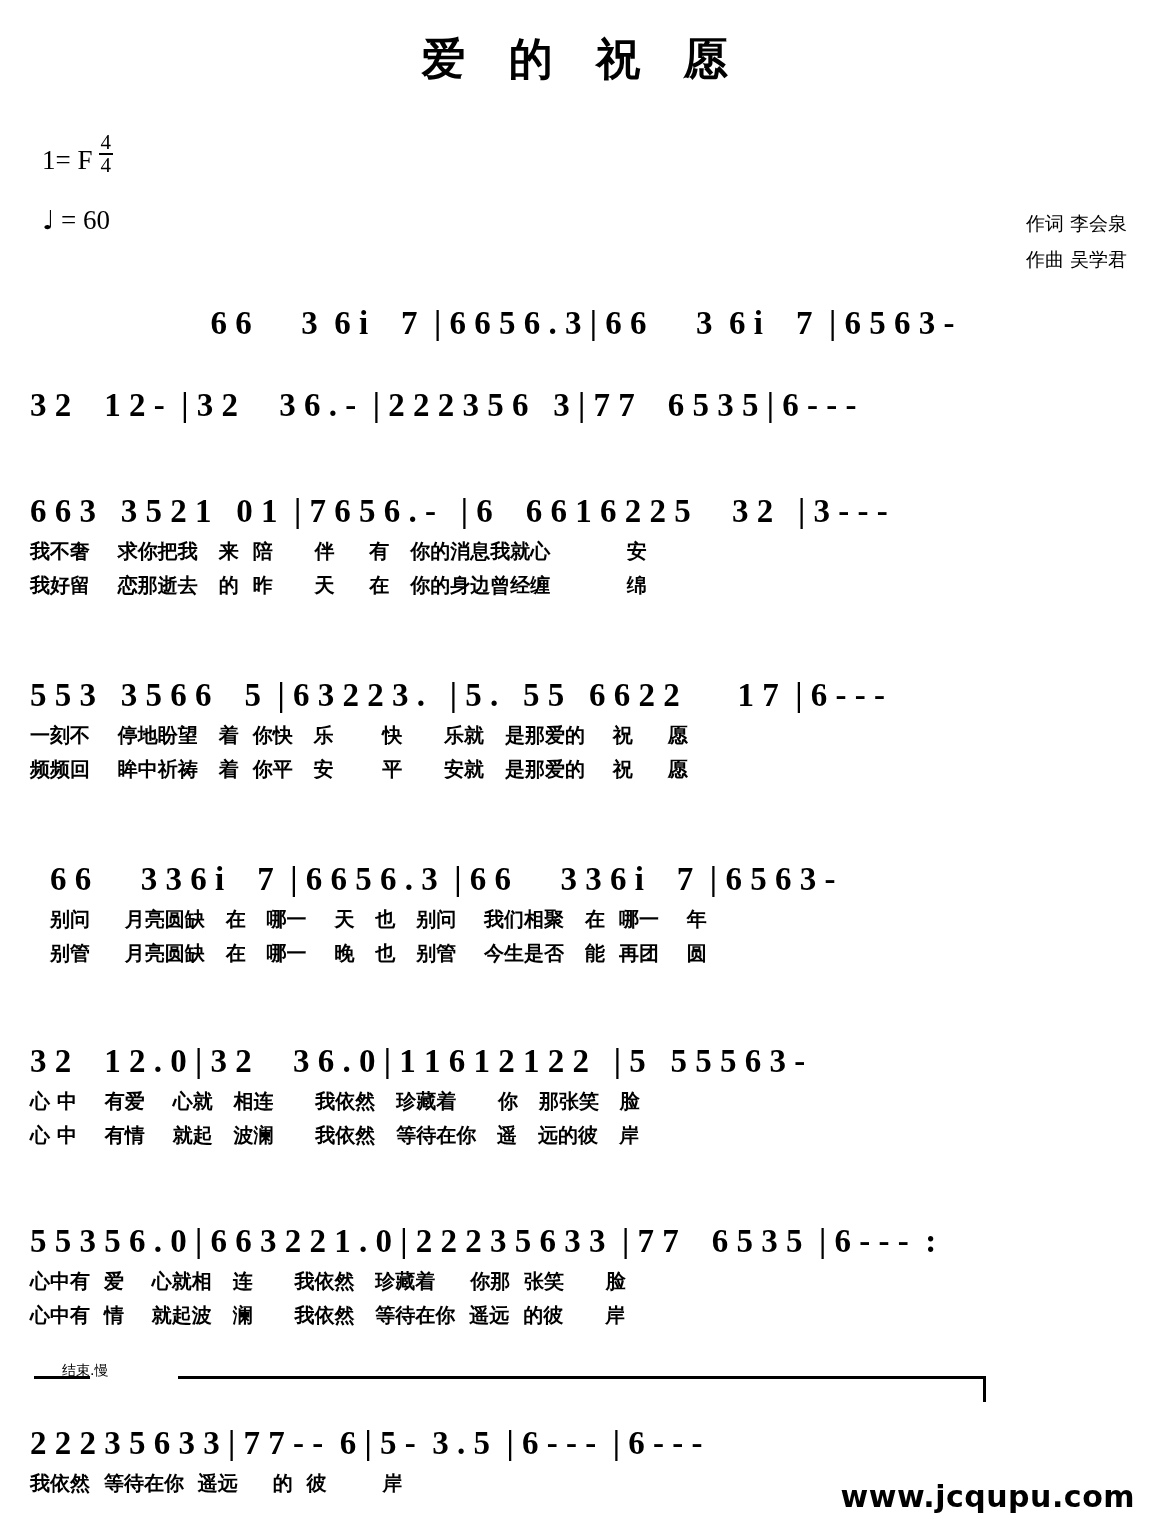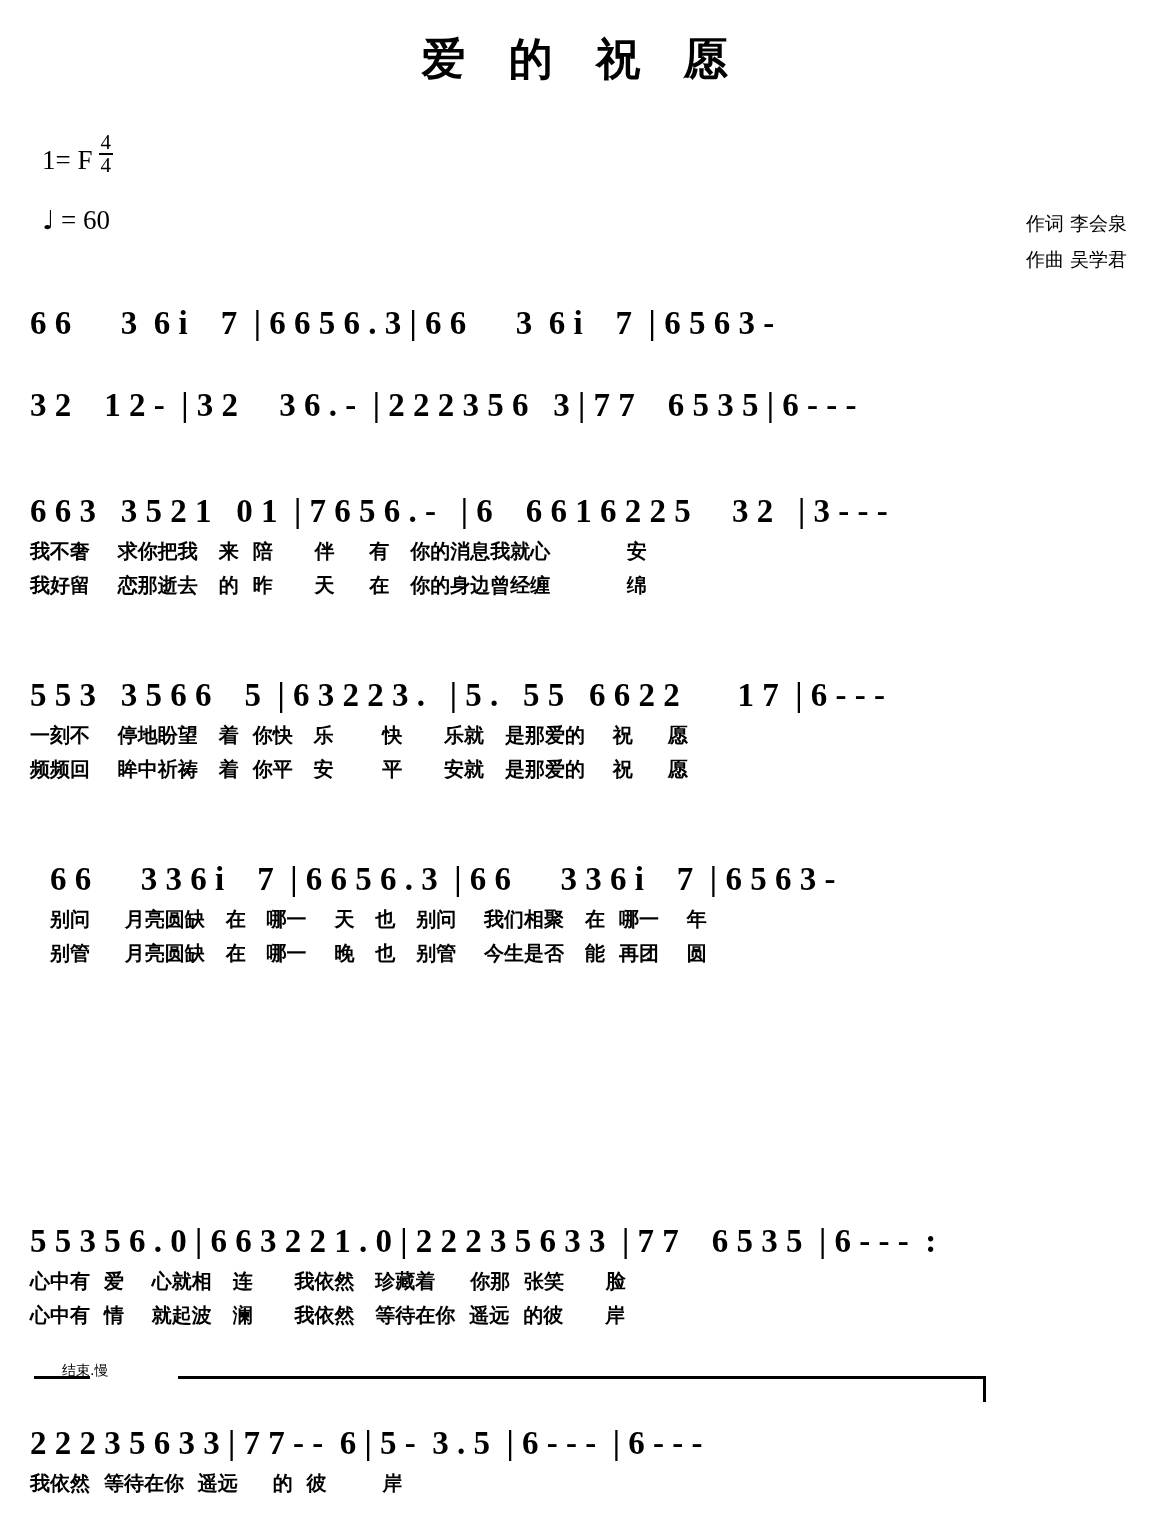--- a/index.html
+++ b/index.html
@@ -134,21 +134,21 @@
   <div class="tempo">
     <span class="notehead">♩</span>
     <span>= 60</span>
   </div>
 
   <div class="credits">
     <div>作词  李会泉</div>
     <div>作曲  吴学君</div>
   </div>
 
-  <div class="system" style="top:300px;">
+  <div class="system" style="top:300px;text-align:center;">
     <div class="notes-row">6 6      3  6 i    7  | 6 6 5 6 . 3 | 6 6      3  6 i    7  | 6 5 6 3 -</div>
   </div>
 
   <div class="system" style="top:382px;">
     <div class="notes-row">3 2    1 2 -  | 3 2     3 6 . -  | 2 2 2 3 5 6   3 | 7 7    6 5 3 5 | 6 - - -</div>
   </div>
 
   <div class="system" style="top:488px;">
     <div class="notes-row">6 6 3   3 5 2 1   0 1  | 7 6 5 6 . -   | 6    6 6 1 6 2 2 5     3 2   | 3 - - -</div>
     <div class="lyric-row">我不奢    求你把我   来  陪      伴     有   你的消息我就心           安</div>
@@ -160,31 +160,37 @@
     <div class="lyric-row">一刻不    停地盼望   着  你快   乐       快      乐就   是那爱的    祝     愿</div>
     <div class="lyric-row">频频回    眸中祈祷   着  你平   安       平      安就   是那爱的    祝     愿</div>
   </div>
 
   <div class="system" style="top:856px;margin-left:20px;">
     <div class="notes-row">6 6      3 3 6 i    7  | 6 6 5 6 . 3  | 6 6      3 3 6 i    7  | 6 5 6 3 -</div>
     <div class="lyric-row">别问     月亮圆缺   在   哪一    天   也   别问    我们相聚   在  哪一    年</div>
     <div class="lyric-row">别管     月亮圆缺   在   哪一    晚   也   别管    今生是否   能  再团    圆</div>
   </div>
 
+  <div class="system" style="top:1038px;">
+    <div class="notes-row">3 2    1 2 . 0 | 3 2     3 6 . 0 | 1 1 6 1 2 1 2 2   | 5   5 5 5 6 3 -</div>
+    <div class="lyric-row">心 中    有爱    心就   相连      我依然   珍藏着      你   那张笑   脸</div>
+    <div class="lyric-row">心 中    有情    就起   波澜      我依然   等待在你   遥   远的彼   岸</div>
+  </div>
 
   <div class="system" style="top:1218px;">
     <div class="notes-row">5 5 3 5 6 . 0 | 6 6 3 2 2 1 . 0 | 2 2 2 3 5 6 3 3  | 7 7    6 5 3 5  | 6 - - -  :</div>
     <div class="lyric-row">心中有  爱    心就相   连      我依然   珍藏着     你那  张笑      脸</div>
     <div class="lyric-row">心中有  情    就起波   澜      我依然   等待在你  遥远  的彼      岸</div>
   </div>
 
   <div class="rule" style="left:34px; top:1376px; width:56px;"></div>
   <div class="endmark" style="left:62px; top:1362px;">结束.慢</div>
   <div class="rule" style="left:178px; top:1376px; width:808px;"></div>
   <div class="rule" style="left:983px; top:1376px; width:3px; height:26px;"></div>
 
   <div class="system" style="top:1420px;">
     <div class="notes-row">2 2 2 3 5 6 3 3 | 7 7 - -  6 | 5 -  3 . 5  | 6 - - -  | 6 - - -</div>
     <div class="lyric-row">我依然  等待在你  遥远     的  彼        岸</div>
   </div>
 
+  <div class="watermark">www.jcqupu.com</div>
 
 </div>
 
 </body></html>

